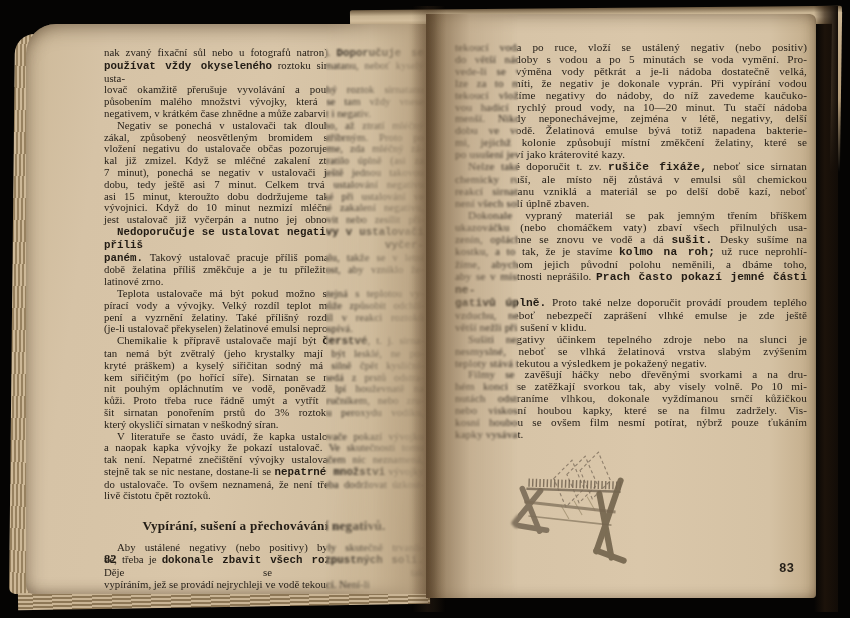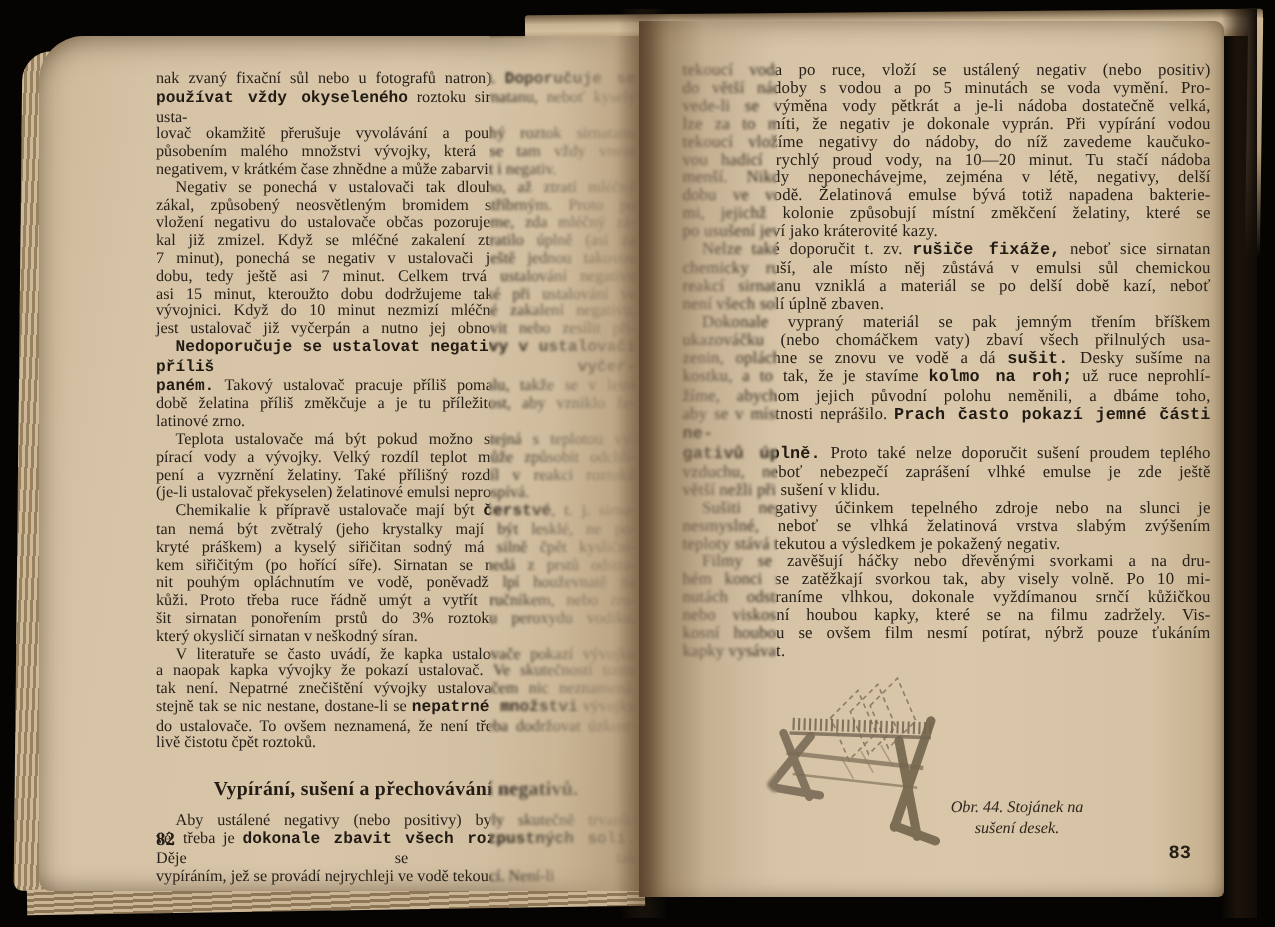--- a/index.html
+++ b/index.html
@@ -180,21 +180,21 @@
         <div class="line"><span>reakcí sirnatanu vzniklá a materiál se po delší době kazí, neboť</span></div>
         <div class="line end"><span>není všech solí úplně zbaven.</span></div>
       </div>
       <div class="para">
         <div class="line ind"><span>Dokonale vypraný materiál se pak jemným třením bříškem</span></div>
         <div class="line"><span>ukazováčku (nebo chomáčkem vaty) zbaví všech přilnulých usa-</span></div>
         <div class="line"><span>zenin, opláchne se znovu ve vodě a dá </span><b>sušit.</b><span> Desky sušíme na</span></div>
         <div class="line"><span>kostku, a to tak, že je stavíme </span><b>kolmo na roh;</b><span> už ruce neprohlí-</span></div>
         <div class="line"><span>žíme, abychom jejich původní polohu neměnili, a dbáme toho,</span></div>
         <div class="line"><span>aby se v místnosti neprášilo. </span><b>Prach často pokazí jemné části ne-</b></div>
-        <div class="line"><b>gativů úplně.</b><span> Proto také nelze doporučit sušení proudem teplého</span></div>
+        <div class="line"><b>gativů úplně.</b><span> Proto také nelze doporučit provádí proudem teplého</span></div>
         <div class="line"><span>vzduchu, neboť nebezpečí zaprášení vlhké emulse je zde ještě</span></div>
         <div class="line end"><span>větší nežli při sušení v klidu.</span></div>
       </div>
       <div class="para">
         <div class="line ind"><span>Sušiti negativy účinkem tepelného zdroje nebo na slunci je</span></div>
         <div class="line"><span>nesmyslné, neboť se vlhká želatinová vrstva slabým zvýšením</span></div>
         <div class="line end"><span>teploty stává tekutou a výsledkem je pokažený negativ.</span></div>
       </div>
       <div class="para">
         <div class="line ind"><span>Filmy se zavěšují háčky nebo dřevěnými svorkami a na dru-</span></div>
@@ -242,23 +242,19 @@
       </g>
 
       <g stroke="#75664f" stroke-width="6" stroke-linecap="round" opacity="0.92">
         <line x1="100" y1="55" x2="112" y2="118"></line>
         <line x1="121" y1="42" x2="97" y2="112"></line>
         <line x1="97" y1="111" x2="124" y2="121"></line>
       </g>
     </g>
   </svg>
 
-  <div class="figure-caption">
-    <div>Obr. 44. Stojánek na</div>
-    <div>sušení desek.</div>
-  </div>
 
   <div class="fade-left-page"></div>
   <div class="fade-right-page"></div>
   <div class="gutter-shadow"></div>
   <div class="right-edge-dark"></div>
 
 </div>
 
 </body></html>

